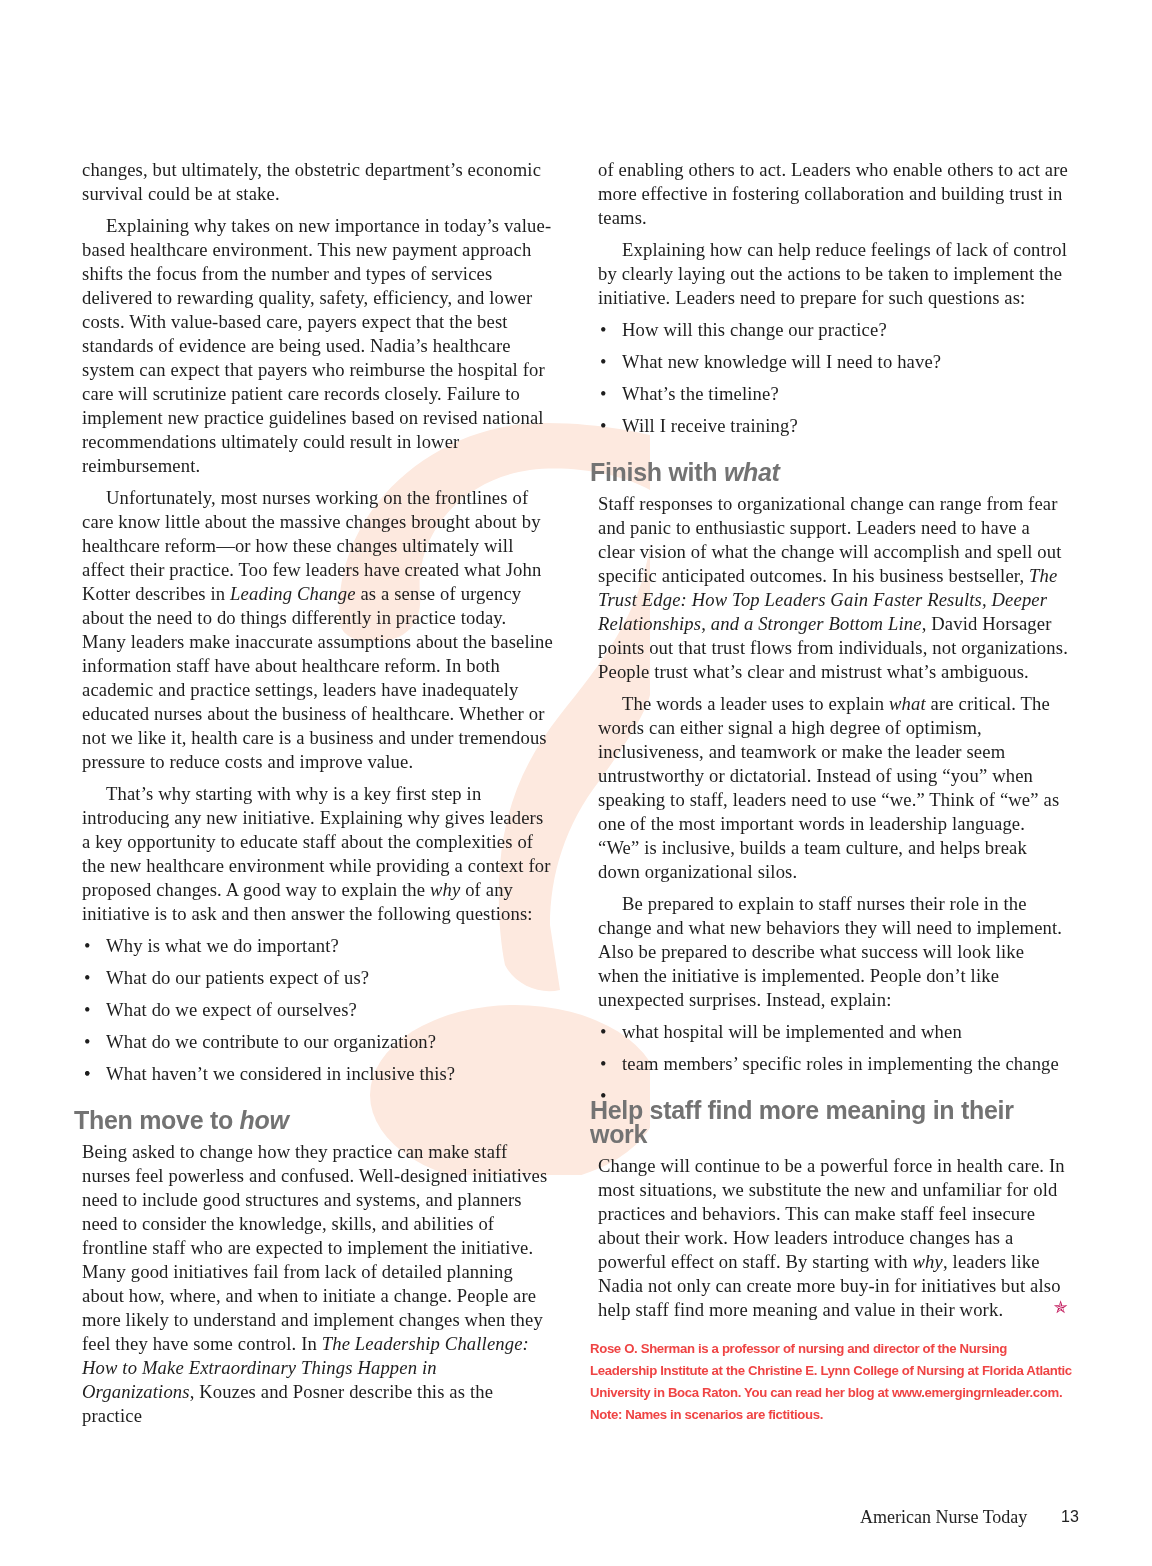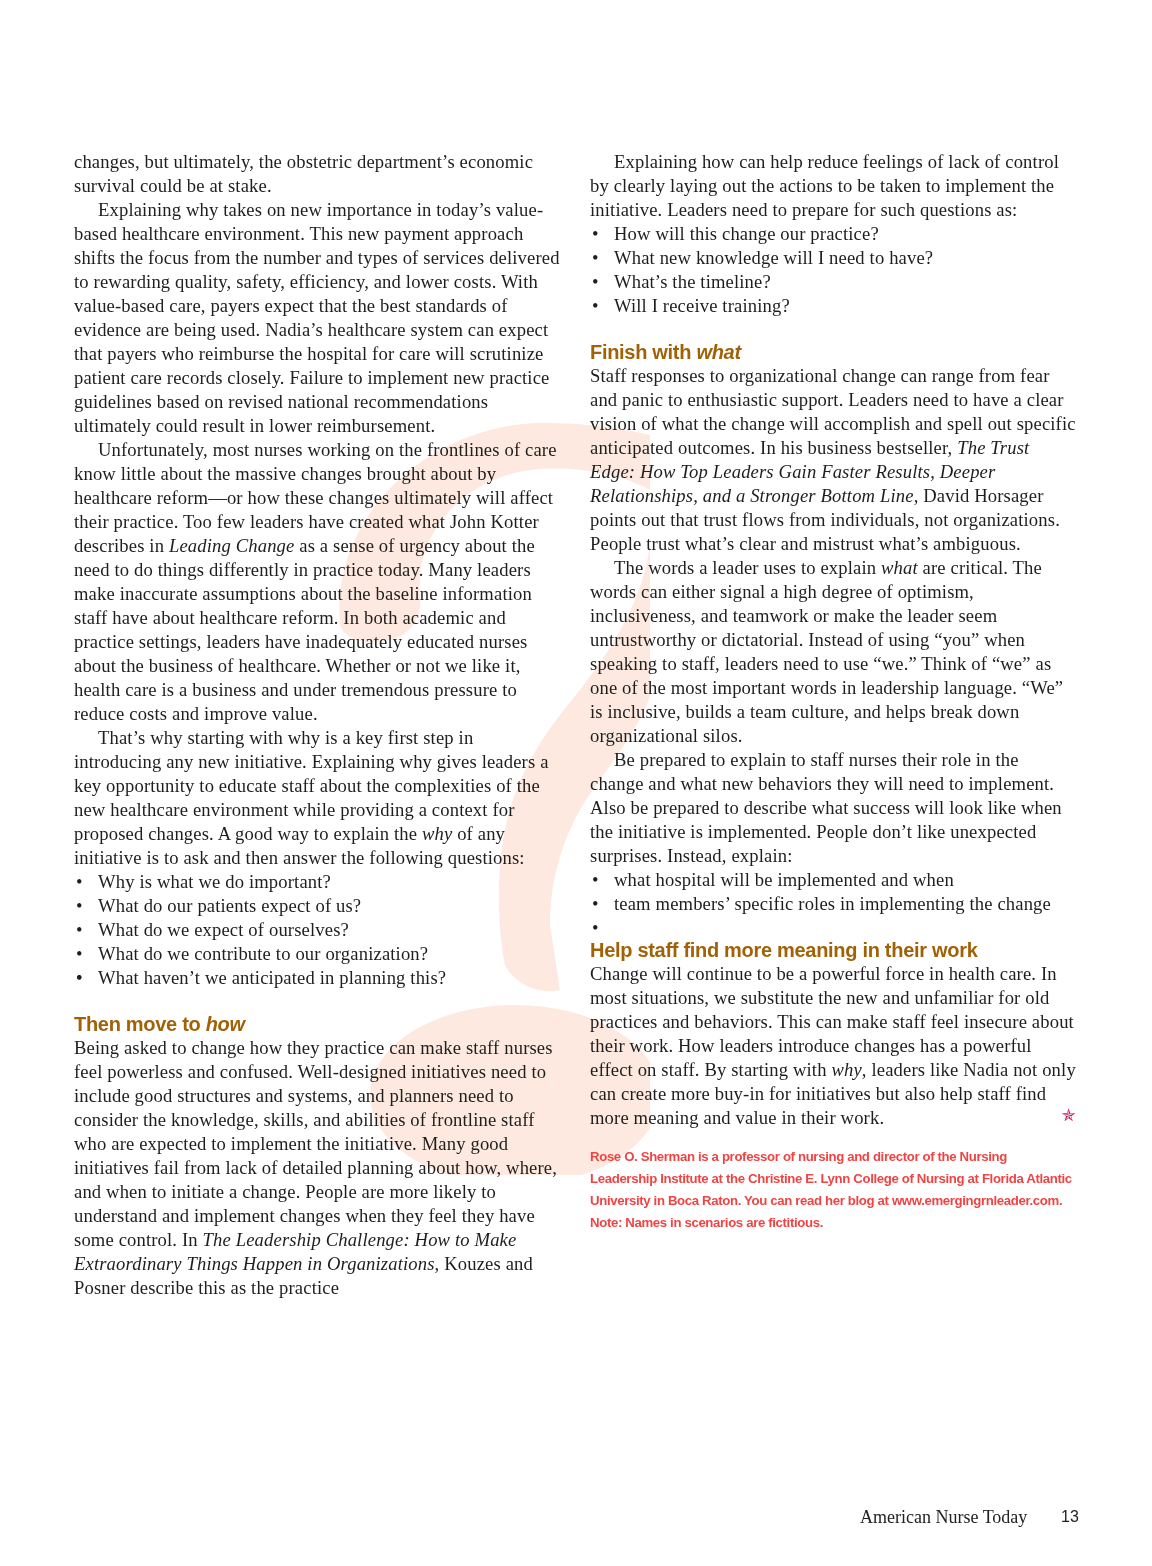--- a/index.html
+++ b/index.html
@@ -4,30 +4,30 @@
 <style>
   html, body { margin: 0; padding: 0; background: #ffffff; }
   body { width: 1152px; height: 1566px; position: relative; overflow: hidden; }
   .page { position: absolute; left: 0; top: 0; width: 1152px; height: 1566px; }
   .watermark { position: absolute; left: 300px; top: 395px; width: 350px; height: 780px; z-index: 0; pointer-events: none; }
   .col { position: absolute; top: 150px; z-index: 1; }
   .col-left { left: 74px; width: 488px; }
   .col-right { left: 590px; width: 486px; }
   p, li {
     font-family: "Liberation Serif", "DejaVu Serif", serif;
-    font-size: 18.6px; line-height: 24px; color: #1e1e1e; margin: 0;
+    font-size: 18.6px; line-height: 24px; color: #1e1e1e; margin: 8px;
     letter-spacing: 0.15px;
   }
   p.indent { text-indent: 24px; }
   ul { list-style: none; margin: 0; padding: 0; }
   ul li { position: relative; padding-left: 24px; }
   ul li .bullet { position: absolute; left: 2px; top: 0; }
   h3 {
     font-family: "Liberation Sans", "DejaVu Sans", sans-serif;
-    font-weight: bold; font-size: 20px; line-height: 24px; margin: 0; color: #a16207;
+    font-weight: bold; font-size: 25px; line-height: 24px; margin: 0; color: #737373;
     letter-spacing: -0.3px;
   }
   h3.spaced { margin-top: 22px; }
   .bio {
     font-family: "Liberation Sans", "DejaVu Sans", sans-serif; font-weight: bold;
     font-size: 13.2px; line-height: 22px; color: #ef4444; margin-top: 16px; letter-spacing: -0.35px;
   }
   .refs {
     font-family: "Liberation Serif", "DejaVu Serif", serif; font-size: 13.8px; line-height: 18px;
     color: #222; margin-top: 16px; letter-spacing: -0.1px;
@@ -58,27 +58,28 @@
     <p>changes, but ultimately, the obstetric department’s economic survival could be at stake.</p>
     <p class="indent">Explaining why takes on new importance in today’s value-based healthcare environment. This new payment approach shifts the focus from the number and types of services delivered to rewarding quality, safety, efficiency, and lower costs. With value-based care, payers expect that the best standards of evidence are being used. Nadia’s healthcare system can expect that payers who reimburse the hospital for care will scrutinize patient care records closely. Failure to implement new practice guidelines based on revised national recommendations ultimately could result in lower reimbursement.</p>
     <p class="indent"><span>Unfortunately, most nurses working on the frontlines of care know little about the massive changes brought about by healthcare reform—or how these changes ultimately will affect their practice. Too few leaders have created what John Kotter describes in </span><i>Leading Change</i><span> as a sense of urgency about the need to do things differently in practice today. Many leaders make inaccurate assumptions about the baseline information staff have about healthcare reform. In both academic and practice settings, leaders have inadequately educated nurses about the business of healthcare. Whether or not we like it, health care is a business and under tremendous pressure to reduce costs and improve value.</span></p>
     <p class="indent"><span>That’s why starting with why is a key first step in introducing any new initiative. Explaining why gives leaders a key opportunity to educate staff about the complexities of the new healthcare environment while providing a context for proposed changes. A good way to explain the </span><i>why</i><span> of any initiative is to ask and then answer the following questions:</span></p>
     <ul>
       <li><span class="bullet">•</span><span>Why is what we do important?</span></li>
       <li><span class="bullet">•</span><span>What do our patients expect of us?</span></li>
       <li><span class="bullet">•</span><span>What do we expect of ourselves?</span></li>
       <li><span class="bullet">•</span><span>What do we contribute to our organization?</span></li>
       <li><span class="bullet">•</span></li>
-      <li><span class="bullet">•</span><span>What haven’t we anticipated in planning this?</span></li>
+      <li><span class="bullet">•</span><span>What haven’t we considered in inclusive this?</span></li>
     </ul>
     <h3 class="spaced"><span>Then move to </span><i>how</i></h3>
     <p><span>Being asked to change how they practice can make staff nurses feel powerless and confused. Well-designed initiatives need to include good structures and systems, and planners need to consider the knowledge, skills, and abilities of frontline staff who are expected to implement the initiative. Many good initiatives fail from lack of detailed planning about how, where, and when to initiate a change. People are more likely to understand and implement changes when they feel they have some control. In </span><i>The Leadership Challenge: How to Make Extraordinary Things Happen in Organizations</i><span>, Kouzes and Posner describe this as the practice</span></p>
   </div>
 
   <div class="col col-right">
+    <p>of enabling others to act. Leaders who enable others to act are more effective in fostering collaboration and building trust in teams.</p>
     <p class="indent">Explaining how can help reduce feelings of lack of control by clearly laying out the actions to be taken to implement the initiative. Leaders need to prepare for such questions as:</p>
     <ul>
       <li><span class="bullet">•</span><span>How will this change our practice?</span></li>
       <li><span class="bullet">•</span><span>What new knowledge will I need to have?</span></li>
       <li><span class="bullet">•</span><span>What’s the timeline?</span></li>
       <li><span class="bullet">•</span><span>Will I receive training?</span></li>
     </ul>
     <h3 class="spaced"><span>Finish with </span><i>what</i></h3>
     <p><span>Staff responses to organizational change can range from fear and panic to enthusiastic support. Leaders need to have a clear vision of what the change will accomplish and spell out specific anticipated outcomes. In his business bestseller, </span><i>The Trust Edge: How Top Leaders Gain Faster Results, Deeper Relationships, and a Stronger Bottom Line</i><span>, David Horsager points out that trust flows from individuals, not organizations. People trust what’s clear and mistrust what’s ambiguous.</span></p>
     <p class="indent"><span>The words a leader uses to explain </span><i>what</i><span> are critical. The words can either signal a high degree of optimism, inclusiveness, and teamwork or make the leader seem untrustworthy or dictatorial. Instead of using “you” when speaking to staff, leaders need to use “we.” Think of “we” as one of the most important words in leadership language. “We” is inclusive, builds a team culture, and helps break down organizational silos.</span></p>

